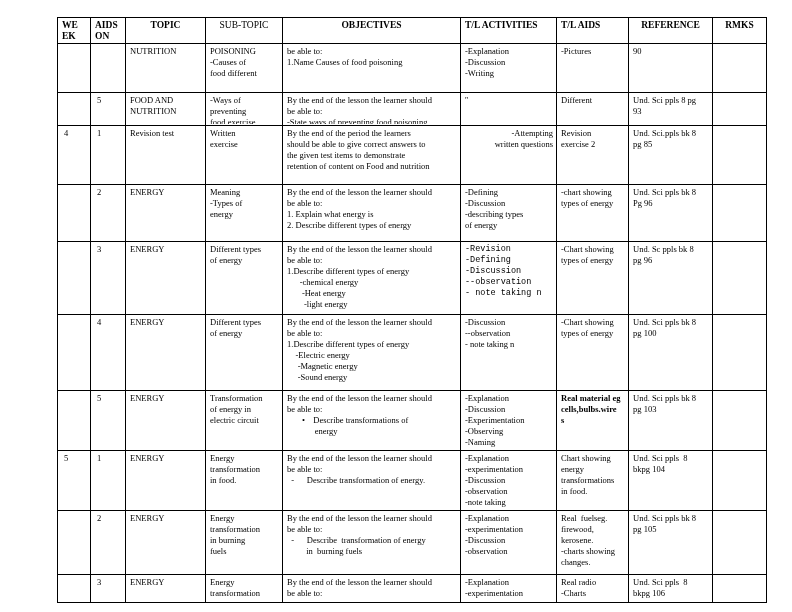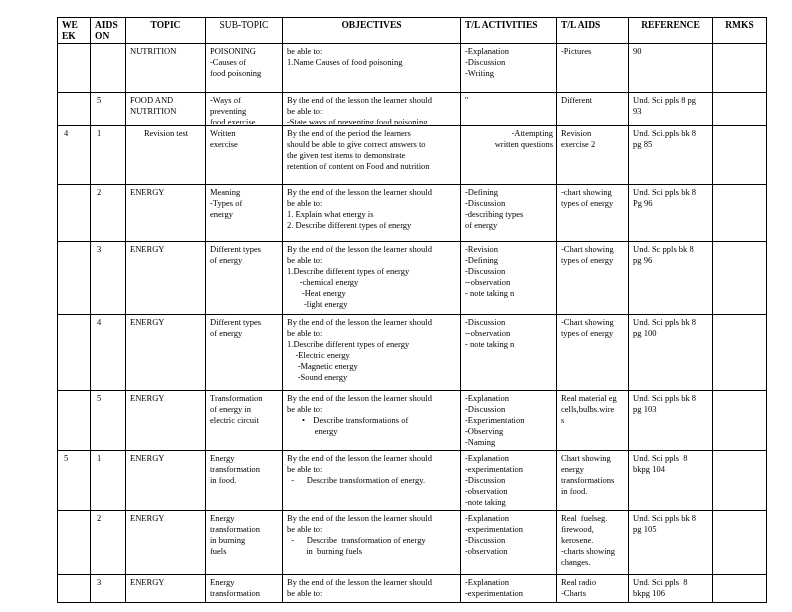--- a/index.html
+++ b/index.html
@@ -83,21 +83,21 @@
           </td>
           <td class="c-lesson">
             <div class="cellbox" style="height: 47px;"></div>
           </td>
           <td class="c-topic">
             <div class="cellbox" style="height: 47px;">NUTRITION</div>
           </td>
           <td class="c-subtopic">
             <div class="cellbox" style="height: 47px;">POISONING
 -Causes of
-food poisoning</div>
+food different</div>
           </td>
           <td class="c-objectives">
             <div class="cellbox" style="height: 47px;">be able to:
 1.Name Causes of food poisoning</div>
           </td>
           <td class="c-activities">
             <div class="cellbox" style="height: 47px;">-Explanation
 -Discussion
 -Writing</div>
           </td>
@@ -147,21 +147,21 @@
           </td>
         </tr>
         <tr style="height: 59px;">
           <td class="c-week">
             <div class="cellbox" style="height: 57px;">4</div>
           </td>
           <td class="c-lesson">
             <div class="cellbox" style="height: 57px;">1</div>
           </td>
           <td class="c-topic">
-            <div class="cellbox" style="height: 57px; text-align: center;">Revision test</div>
+            <div class="cellbox" style="height: 57px;">Revision test</div>
           </td>
           <td class="c-subtopic">
             <div class="cellbox" style="height: 57px;">Written
 exercise</div>
           </td>
           <td class="c-objectives">
             <div class="cellbox" style="height: 57px;">By the end of the period the learners
 should be able to give correct answers to
 the given test items to demonstrate
 retention of content on Food and nutrition</div>
@@ -237,21 +237,21 @@
           </td>
           <td class="c-objectives">
             <div class="cellbox" style="height: 71px;">By the end of the lesson the learner should
 be able to:
 1.Describe different types of energy
       -chemical energy
        -Heat energy
         -light energy</div>
           </td>
           <td class="c-activities">
-            <div class="cellbox" style="height: 71px;">-Revision
+            <div class="cellbox" style="height: 71px; font-family: Liberation Mono, monospace;">-Revision
 -Defining
 -Discussion
 --observation
 - note taking n</div>
           </td>
           <td class="c-aids">
             <div class="cellbox" style="height: 71px;">-Chart showing
 types of energy</div>
           </td>
           <td class="c-reference">
@@ -323,21 +323,21 @@
              energy</div>
           </td>
           <td class="c-activities">
             <div class="cellbox" style="height: 58px;">-Explanation
 -Discussion
 -Experimentation
 -Observing
 -Naming</div>
           </td>
           <td class="c-aids">
-            <div class="cellbox" style="height: 58px;">Real material eg
+            <div class="cellbox" style="height: 58px; font-weight: bold;">Real material eg
 cells,bulbs.wire
 s</div>
           </td>
           <td class="c-reference">
             <div class="cellbox" style="height: 58px;">Und. Sci ppls bk 8
 pg 103</div>
           </td>
           <td class="c-rmks">
             <div class="cellbox" style="height: 58px;"></div>
           </td>

